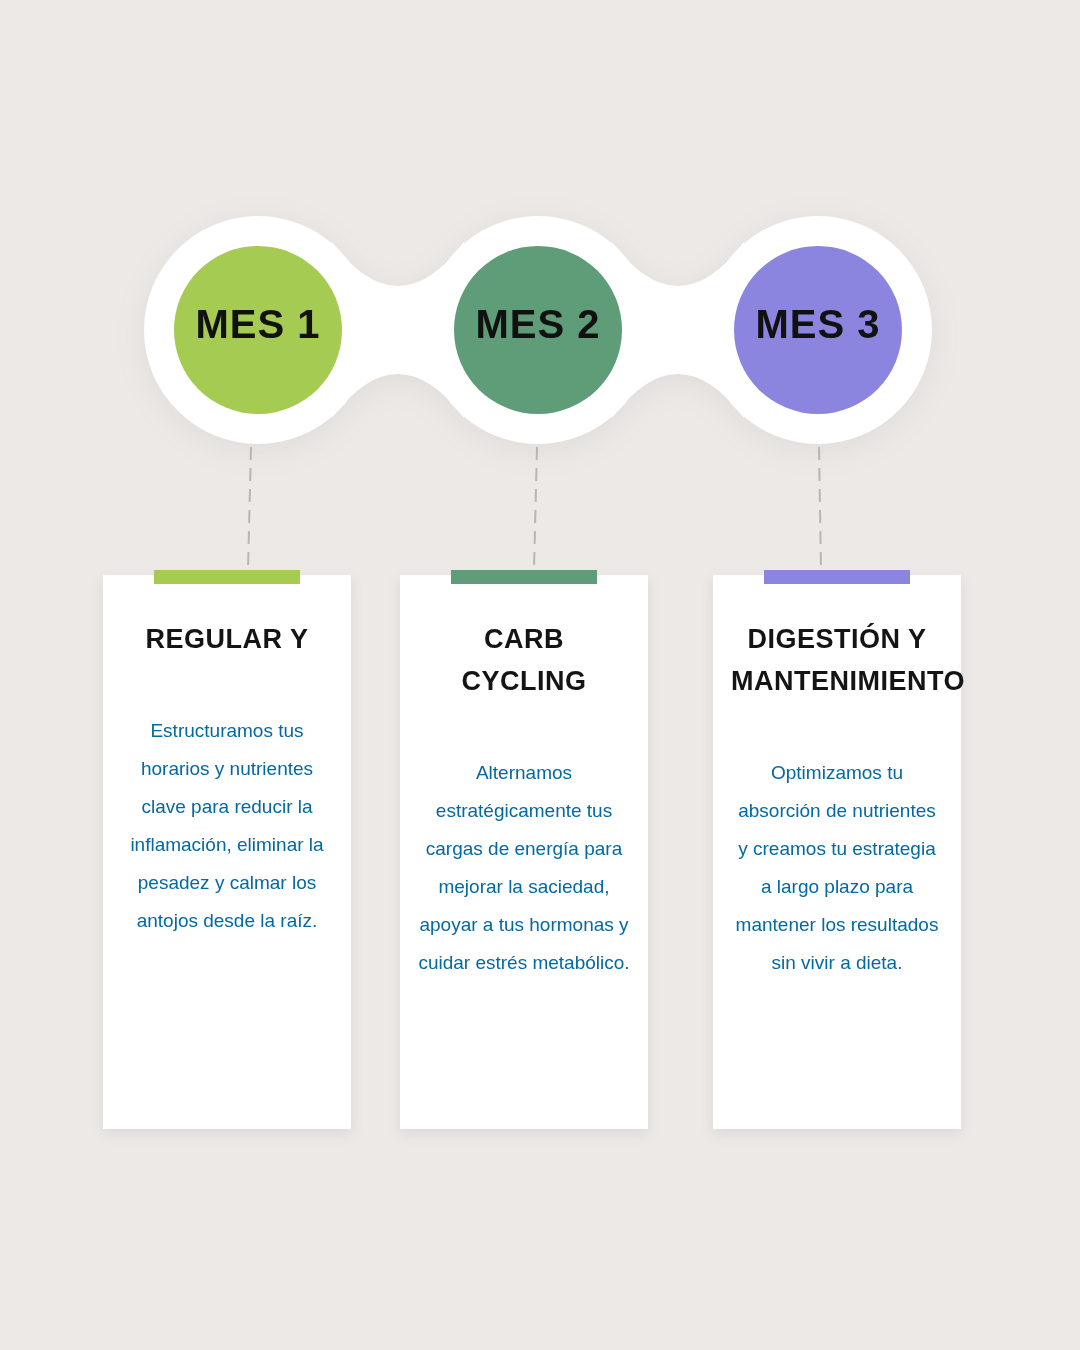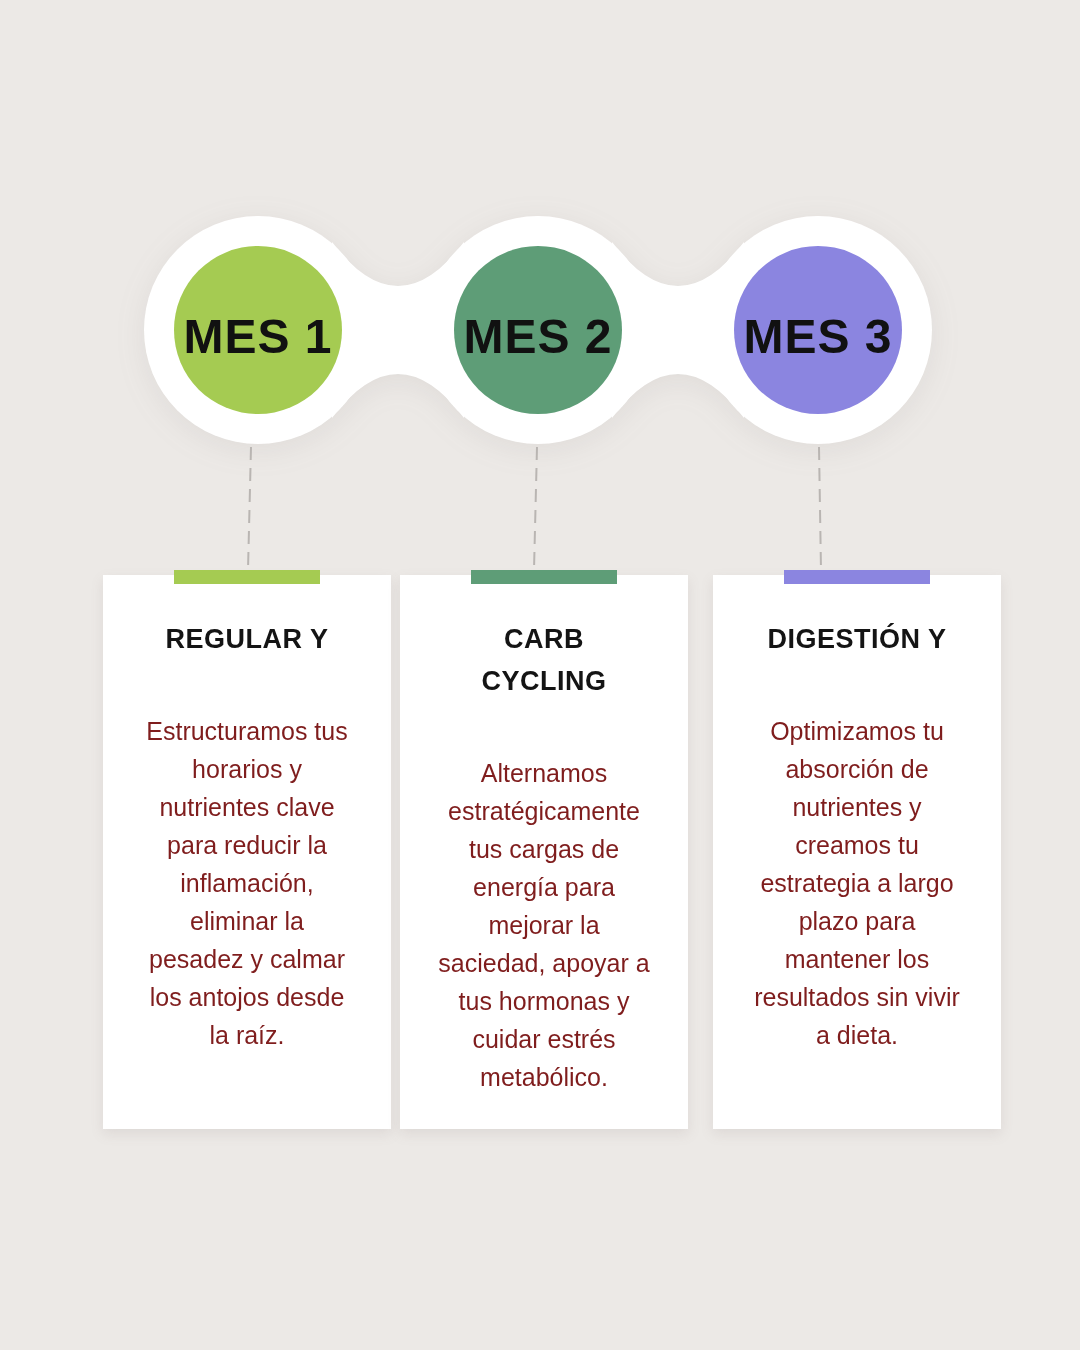--- a/index.html
+++ b/index.html
@@ -26,34 +26,34 @@
   }
   .white-blob {
     filter: drop-shadow(0 6px 14px rgba(120, 110, 105, 0.10));
   }
   .mes-label {
     position: absolute;
     width: 220px;
     height: 50px;
     line-height: 50px;
     text-align: center;
-    font-size: 48px;
+    font-size: 40px;
     font-weight: bold;
     letter-spacing: 1px;
     color: #111111;
-    top: 312px;
+    top: 299px;
   }
   .mes-1 { left: 148px; }
   .mes-2 { left: 428px; }
   .mes-3 { left: 708px; }
 
   .card {
     position: absolute;
     top: 575px;
-    width: 288px;
+    width: 248px;
     height: 554px;
     background: #ffffff;
     box-shadow: 0 5px 12px rgba(120, 110, 105, 0.13);
     text-align: center;
     box-sizing: border-box;
     padding: 43px 18px 8px 18px;
   }
   .card-1 { left: 103px; }
   .card-2 { left: 400px; }
   .card-3 { left: 697px; margin-left: 16px; }
@@ -70,24 +70,24 @@
     margin: 0;
     font-size: 27px;
     font-weight: bold;
     line-height: 42px;
     letter-spacing: 0.5px;
     color: #141414;
   }
   .card-body {
     margin: 52px auto 0 auto;
     max-width: 215px;
-    font-size: 25px;
+    font-size: 19px;
     font-weight: normal;
     line-height: 38px;
-    color: #7f1d1d;
+    color: #0369a1;
   }
 </style>
 </head>
 <body>
 
 <div class="canvas" style="background: rgb(236, 233, 230);">
 
   <svg class="blob-svg" viewBox="0 0 1080 1350" xmlns="http://www.w3.org/2000/svg">
 
     <g class="white-blob">
@@ -118,17 +118,17 @@
   </div>
 
   <div class="card card-2">
     <div class="card-bar" style="background: rgb(94, 157, 119);"></div>
     <h2 class="card-title"><span>CARB</span><br><span>CYCLING</span></h2>
     <p class="card-body">Alternamos estratégicamente tus cargas de energía para mejorar la saciedad, apoyar a tus hormonas y cuidar estrés metabólico.</p>
   </div>
 
   <div class="card card-3">
     <div class="card-bar" style="background: rgb(139, 133, 224);"></div>
-    <h2 class="card-title"><span>DIGESTIÓN Y</span><br></h2>
+    <h2 class="card-title"><span>DIGESTIÓN Y</span><br><span>MANTENIMIENTO</span></h2>
     <p class="card-body">Optimizamos tu absorción de nutrientes y creamos tu estrategia a largo plazo para mantener los resultados sin vivir a dieta.</p>
   </div>
 
 </div>
 
 </body></html>

